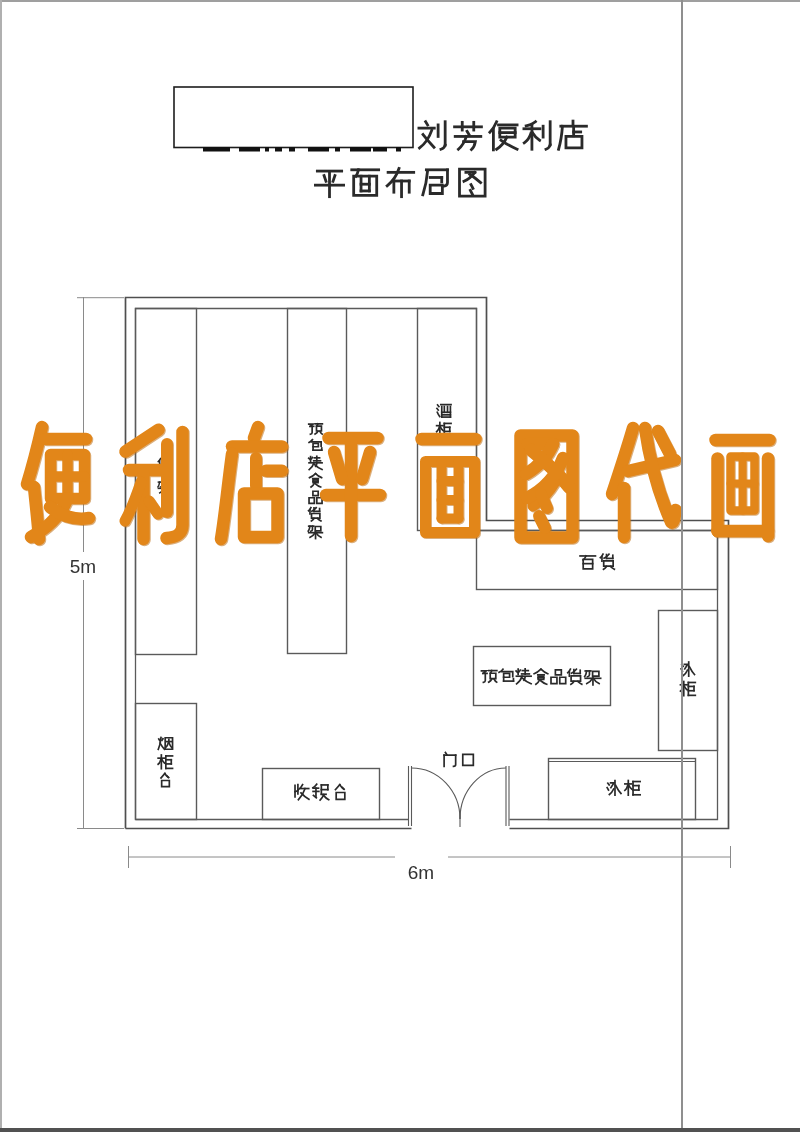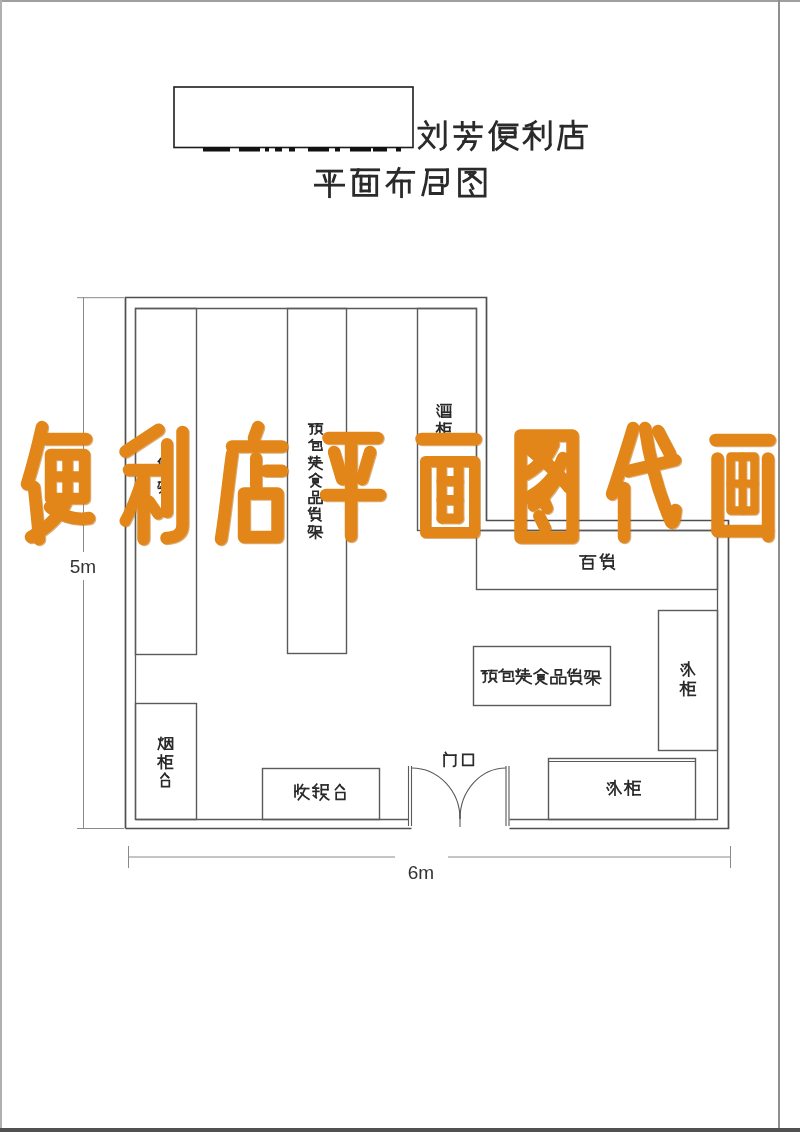--- a/index.html
+++ b/index.html
@@ -1,19 +1,19 @@
 <!DOCTYPE html>
 <html><head><meta charset="utf-8">
 <style>
 html,body{margin:0;padding:0;width:800px;height:1132px;background:#fff;overflow:hidden}
 svg defs path{vector-effect:non-scaling-stroke}
 .edge{position:absolute;background:#9a9a9a}
 </style></head>
 <body>
-<div style="position:relative;width:780px;height:1132px">
+<div style="position:relative;width:683px;height:1132px">
 <svg width="800" height="1132" viewBox="0 0 800 1132" style="position:absolute;left:0;top:0">
 <defs>
 <g id="c-liu">
 <path d="M27 6 L33 16"></path>
 <path d="M6 26 H54"></path>
 <path d="M46 33 C38 56 24 76 8 88"></path>
 <path d="M19 46 C30 60 42 74 53 86"></path>
 <path d="M66 16 V52"></path>
 <path d="M88 6 V79"></path>
 <path d="M88 79 Q86 89 75 92"></path>

